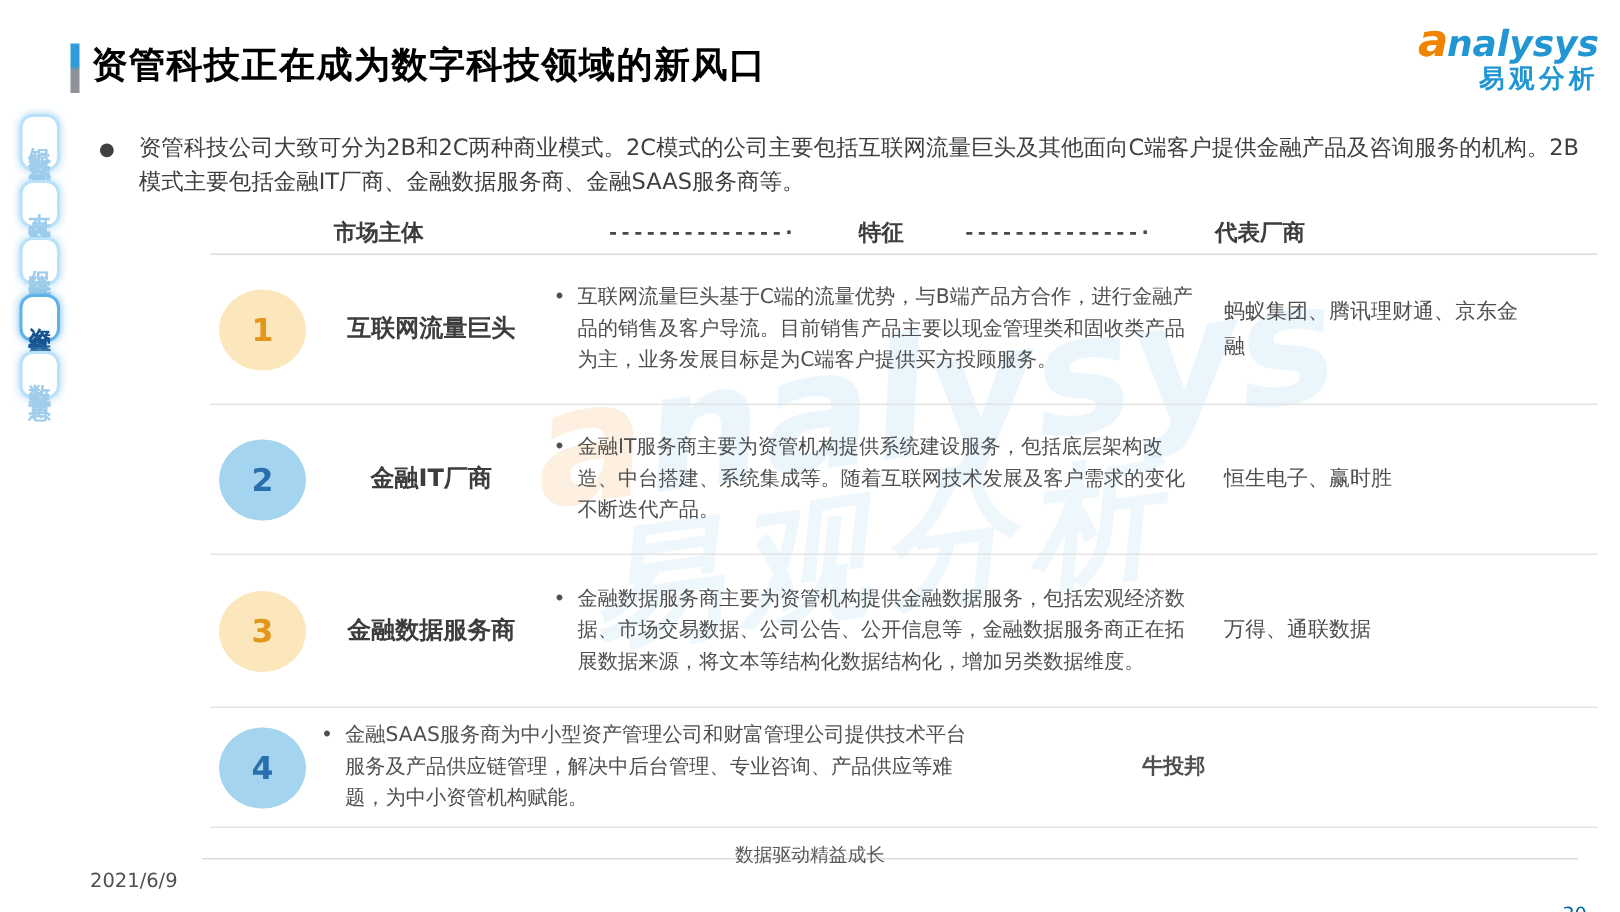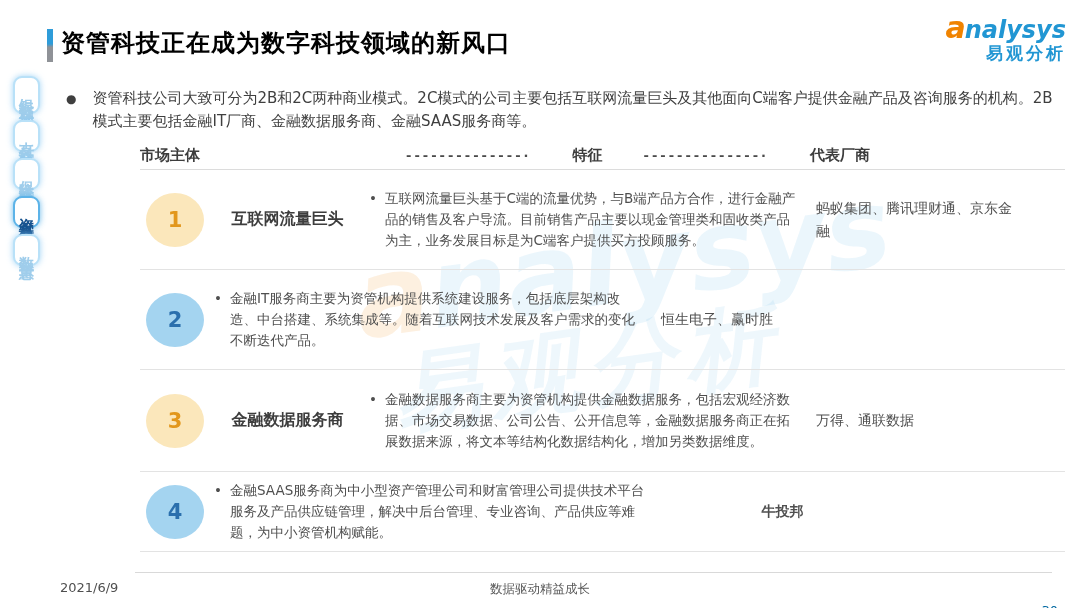--- a/index.html
+++ b/index.html
@@ -71,21 +71,21 @@
   .intro-bullet { font-size: 12px; padding-top: 3px; color: #3f3f3f; }
   .intro-text { flex: 1; }
 
   
   .mtable { position: absolute; left: 140px; top: 142px; width: 925px; }
   .thead {
     display: flex; align-items: center;
     height: 28px; border-bottom: 1px solid #dcdcdc;
     font-size: 15px; font-weight: bold; color: #3d3d3d;
   }
-  .th-entity { width: 225px; }
+  .th-entity { width: 225px; text-align: center; }
   .th-vendor { width: 255px; text-align: left; }
   .th-dash {
     flex: 1; overflow: hidden; white-space: nowrap;
     font-weight: bold; color: #4a4a4a; letter-spacing: 3px;
     font-size: 13px; padding: 0 14px; text-align: center;
   }
   .trow {
     display: flex; align-items: center;
     border-bottom: 1px solid #e3e3e3;
     padding: 8px 0;
@@ -117,21 +117,21 @@
   .row-2 { min-height: 100px; }
   .row-3 { min-height: 102px; }
   .row-4 { min-height: 80px; }
 
   
   .footer-rule {
     position: absolute; left: 135px; top: 572px; width: 917px;
     border-top: 1px solid #d9d9d9;
   }
   .footer-date  { position: absolute; left: 60px;  top: 580px; font-size: 13px; color: #4f4f4f; }
-  .footer-slogan{ position: absolute; left: 0; right: 0; top: 581px; text-align: center; font-size: 12.5px; color: #595959; }
+  .footer-slogan{ position: absolute; left: 0; right: 0; top: 562px; text-align: center; font-size: 12.5px; color: #595959; }
   .footer-page  { position: absolute; right: 22px; top: 603px; font-size: 13px; color: #0369a1; text-align: right; }
 </style>
 </head>
 <body>
 
 <div class="slide">
 
   <div class="watermark">
     <div class="wm-brand"><span class="wm-a">a</span><span>nalysys</span></div>
     <div class="wm-cn">易观分析</div>
@@ -180,20 +180,21 @@
       </div>
       <div class="cell-vendor">蚂蚁集团、腾讯理财通、京东金融</div>
     </div>
 
     <div class="trow row-2">
       <div class="cell-num">
         <div class="circle blue">
             <span>2</span>
           </div>
       </div>
+      <div class="cell-entity">金融IT厂商</div>
       <div class="cell-feature">
         <span class="feature-bullet">•</span>
         <span>金融IT服务商主要为资管机构提供系统建设服务，包括底层架构改造、中台搭建、系统集成等。随着互联网技术发展及客户需求的变化不断迭代产品。</span>
       </div>
       <div class="cell-vendor">恒生电子、赢时胜</div>
     </div>
 
     <div class="trow row-3">
       <div class="cell-num">
         <div class="circle yellow">

